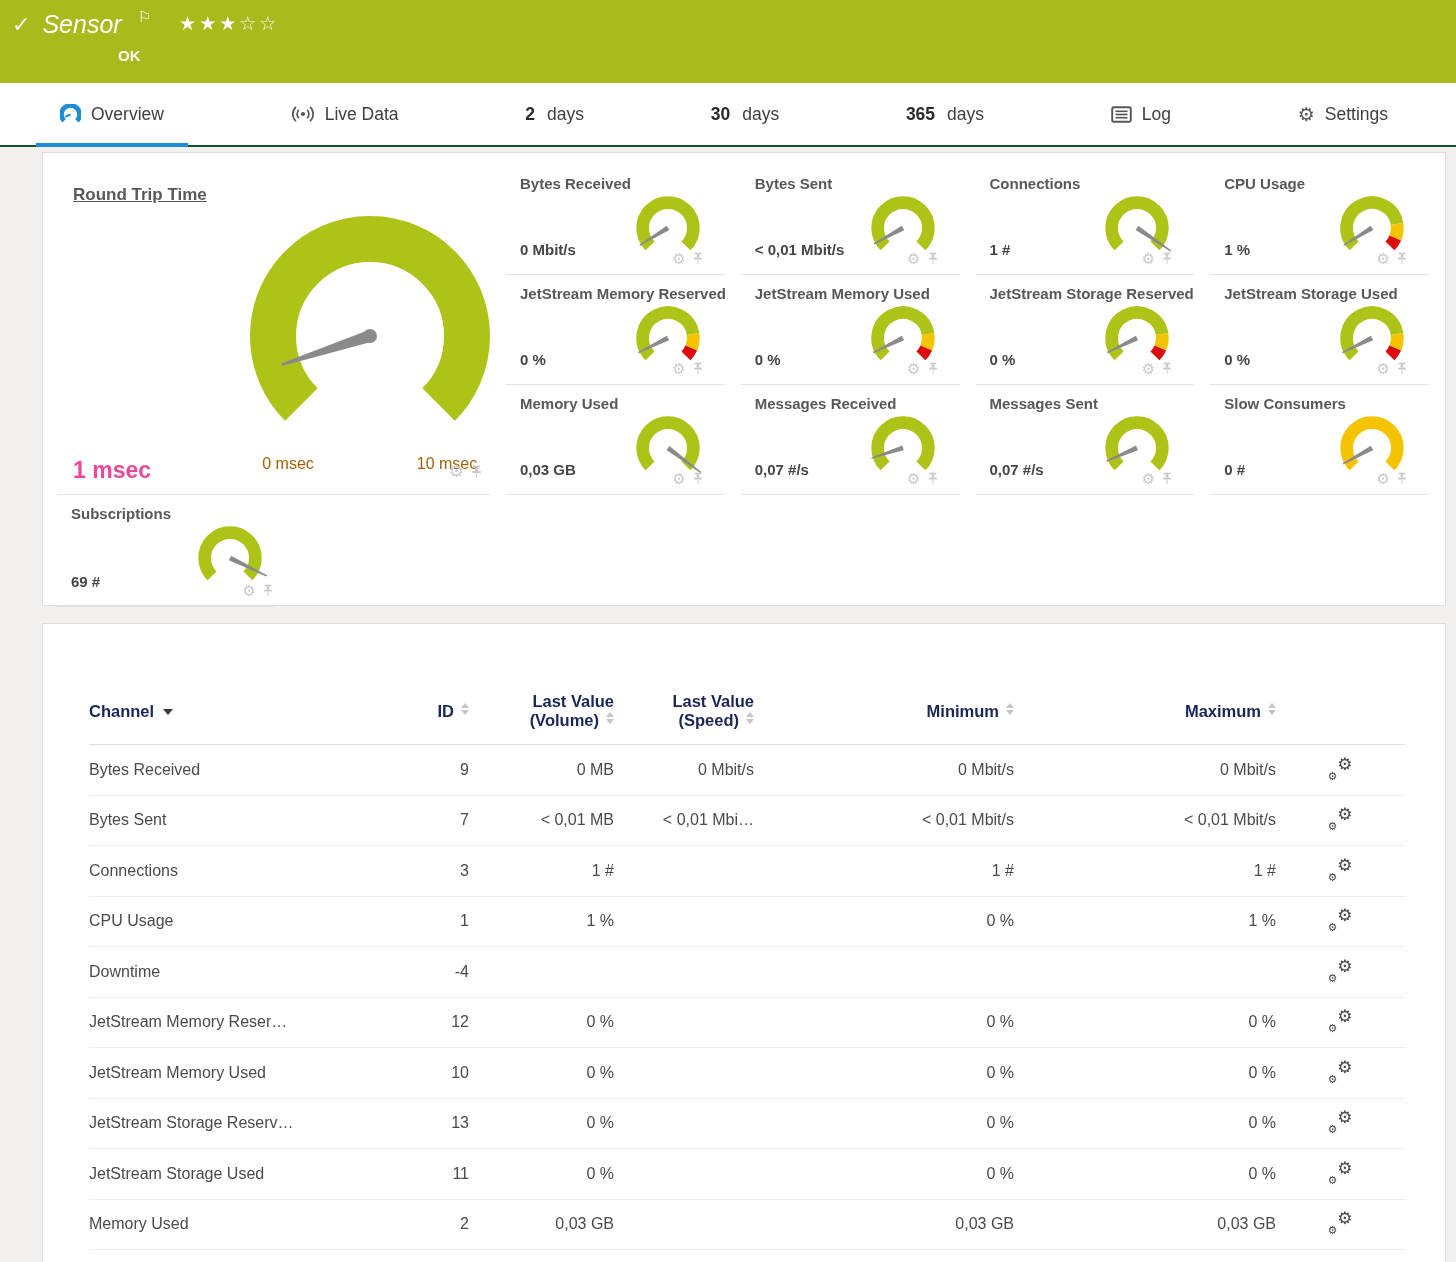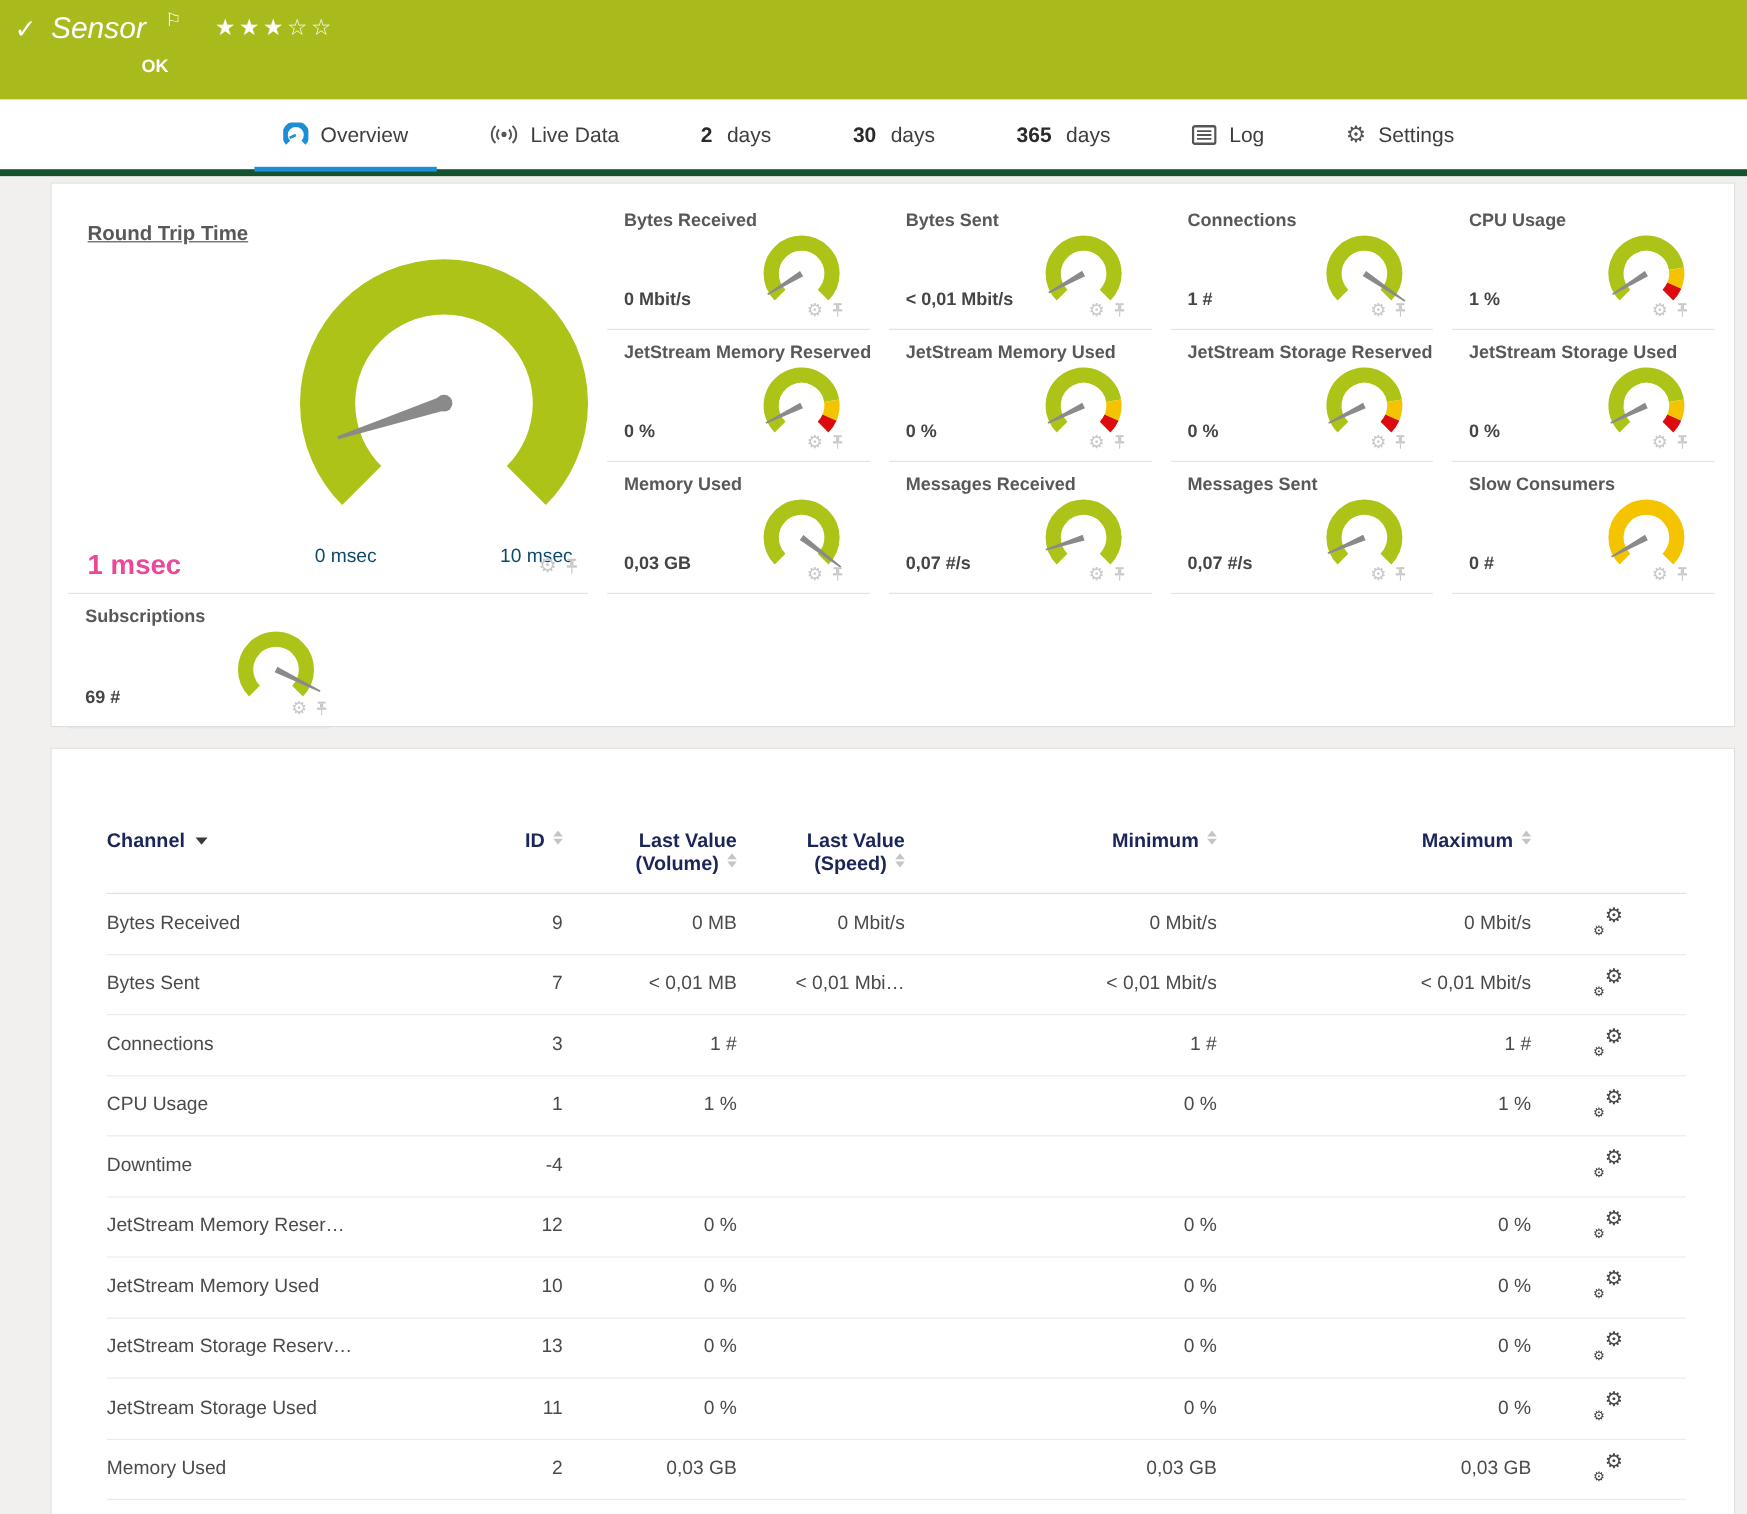--- a/index.html
+++ b/index.html
@@ -12,22 +12,22 @@
   .check { font-size:22px; font-weight:bold; margin:2px 12px 0 2px; }
   .kind  { font-style:italic; font-size:25px; margin-right:12px; }
   .title { font-weight:bold; font-size:25px; letter-spacing:.2px; }
   .flag  { font-size:15px; margin:-2px 0 0 4px; }
   .stars { font-size:19px; letter-spacing:3px; margin:2px 0 0 28px; }
   .stars .dim { opacity:.95; }
   .status { font-weight:bold; font-size:15px; margin:8px 0 0 108px; }
 
   
   .tabs { height:64px; background:#fff; display:flex; align-items:stretch;
-          justify-content:center; padding:0 44px 0 36px;
-          border-bottom:6px solid #14532d;gap:20px; }
+          justify-content:space-between; padding:0 44px 0 36px;
+          border-bottom:2px solid #14532d; }
   .tab { display:flex; align-items:center; gap:10px; padding:0 24px;
          font-size:17.5px; color:#3e3e3e; position:relative; cursor:pointer; white-space:nowrap; }
   .tab .num { font-weight:bold; color:#2b2b2b; margin-right:2px; }
   .tab.active::after { content:''; position:absolute; left:0; right:0; bottom:-2px;
                        height:4px; background:#1d8ed6; }
   .tab .glyph { font-size:19px; color:#555; line-height:1; }
 
   
   .content { background:#f1f0ee; padding:5px 10px 0 42px; height:1115px; }
   .panel { background:#fff; border:1px solid #dedede; }
@@ -40,31 +40,31 @@
   .gcell.subs-wrap { grid-row:4; grid-column:1; margin-left:14px; width:218px; height:112px; }
   .gtitle { position:absolute; top:10px; left:14px; font-size:15px; font-weight:bold;
             color:#585858; white-space:nowrap; }
   .gcell.main .gtitle { top:20px; left:16px; font-size:17px;text-decoration:underline; }
   .gsvg { position:absolute; top:22px; right:18px; }
   .gcell.main .gsvg { top:44px; left:188px; right:auto; }
   .gcell.subs-wrap .gsvg { top:22px; right:6px; }
   .gvalue { position:absolute; left:14px; bottom:16px; font-size:15px; font-weight:bold; color:#454545; }
   .gcell.main .gvalue { left:16px; bottom:10px; font-size:23px; color:#ec4899; }
   .scale-lbl { position:absolute; top:290px; transform:translateX(-50%);
-               font-size:16px; color:#0c4a6e; white-space:nowrap; }
+               font-size:16px; color:#a16207; white-space:nowrap; }
   .mini-icons { position:absolute; right:22px; bottom:8px; display:flex; gap:7px;
                 align-items:center; color:#c9c9c9; }
   .mini-icons .g { font-size:15px; line-height:1; cursor:pointer; }
   .gcell.main .mini-icons { right:8px; bottom:14px; }
   .gcell.main .mini-icons .g { font-size:17px; }
   .gcell.subs-wrap .mini-icons { right:2px; }
 
   
   .tpanel { margin-top:17px; height:660px; padding:68px 40px 0 46px; overflow:hidden; }
-  .thead { display:flex; align-items:flex-start; border-bottom:1px solid #e0e0e0;
+  .thead { display:flex; align-items:center; border-bottom:1px solid #e0e0e0;
            padding-bottom:14px; color:#1b2558; font-weight:bold; font-size:16.5px; }
   .trow { display:flex; align-items:center; height:50.5px; border-bottom:1px solid #ececec;
           font-size:16px; color:#4a4a4a; }
   .c-ch  { width:290px; text-align:left; }
   .c-id  { width:90px;  text-align:right; }
   .c-lv  { width:145px; text-align:right; }
   .c-ls  { width:140px; text-align:right; }
   .c-min { width:260px; text-align:right; }
   .c-max { width:262px; text-align:right; }
   .c-gear{ flex:1; text-align:center; }

